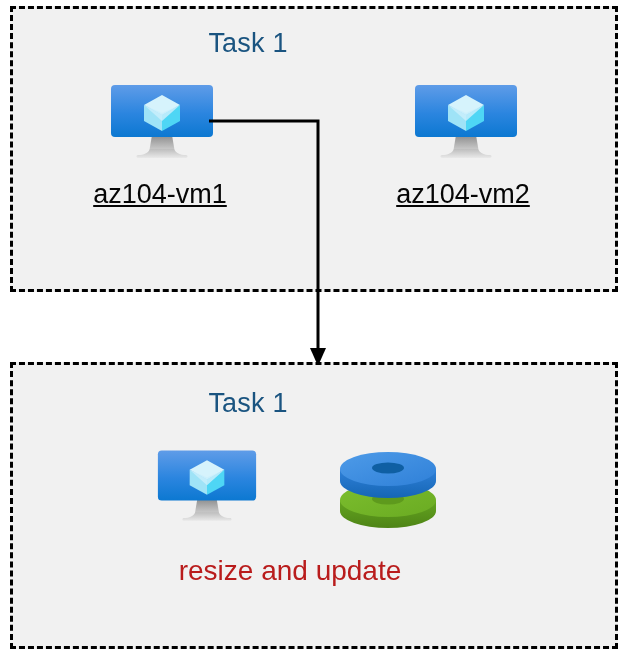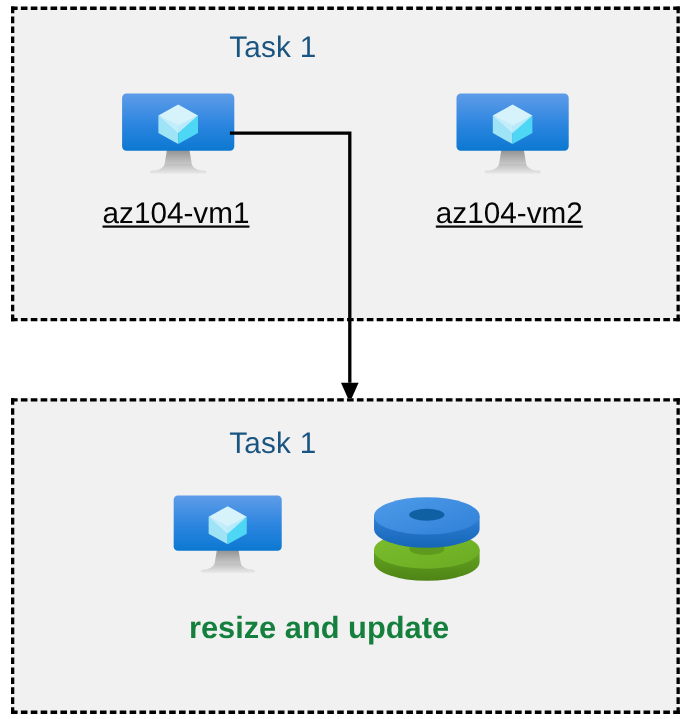--- a/index.html
+++ b/index.html
@@ -69,25 +69,24 @@
 
   #vm1-label { left: 40px; top: 176px; width: 240px; }
   #vm2-label { left: 343px; top: 176px; width: 240px; }
 
   #resize-label {
     position: absolute;
     left: 60px;
     top: 553px;
     width: 460px;
     text-align: center;
-    color: #15803d;
+    color: #b91c1c;
     font-size: 28px;
     line-height: 36px;
     white-space: nowrap;
-    font-weight: bold;
   }
 
   
   .vm-icon { position: absolute; }
   .vm-icon svg { display: block; }
 
   #vm-icon-1 { left: 108px; top: 83px; }
   #vm-icon-2 { left: 412px; top: 83px; }
   #vm-icon-3 { left: 155px; top: 448px; }
 

